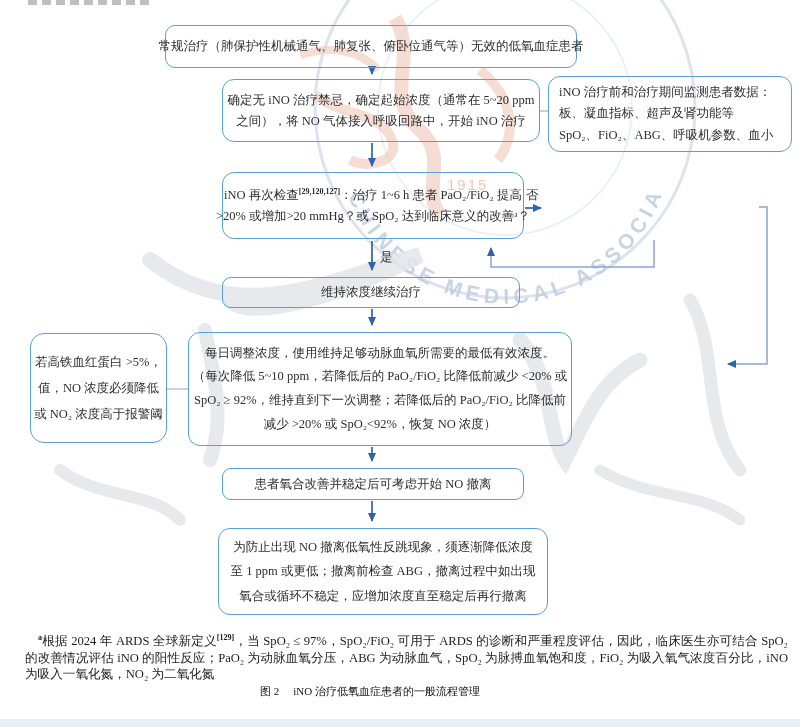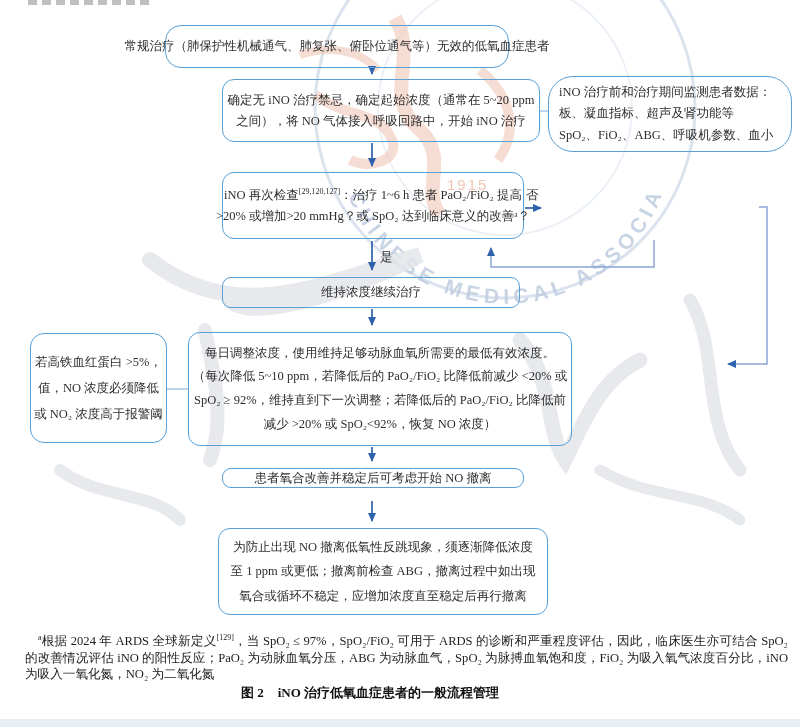--- a/index.html
+++ b/index.html
@@ -12,36 +12,36 @@
   
   #conn{position:absolute;left:0;top:0;z-index:2;}
   
   .fbox{
     position:absolute;z-index:3;box-sizing:border-box;
     border:1.6px solid #58a0d6;border-radius:12px;background:transparent;
     display:flex;flex-direction:column;justify-content:center;align-items:center;
     font-size:12.5px;line-height:1.62;text-align:center;
   }
   .fbox .bl{white-space:nowrap;}
-  .fbox.left-al{align-items:flex-start;text-align:right;padding-left:10px;padding-right:6px;border-radius:25px;}
-  sup.ref{font-size:8px;vertical-align:super;line-height:0;}
+  .fbox.left-al{align-items:flex-start;text-align:right;padding-left:10px;padding-right:6px;}
+  sup.ref{font-size:8px;vertical-align:super;line-height:0;font-weight:bold;}
   .edge-label{position:absolute;z-index:3;font-size:12.5px;color:#2d2d2d;}
   
   #clip-frag{
     position:absolute;left:28px;top:0;width:122px;height:5px;z-index:3;opacity:.55;
     background:repeating-linear-gradient(90deg,#8b8b8b 0 9px,transparent 9px 14px);
   }
   
   #footnote{
     position:absolute;left:25px;top:626px;width:763px;z-index:3;
     font-size:12.6px;line-height:1.33;text-align:justify;text-indent:13px;color:#1c1c1c;margin-top:7px;
   }
   #caption{
     position:absolute;left:0;top:684px;width:740px;z-index:3;
-    text-align:center;font-size:13px;font-weight:bold;color:#111;
+    text-align:center;font-size:11px;font-weight:normal;color:#111;
   }
   #caption .gap{display:inline-block;width:14px;}
   #bottom-strip{
     position:absolute;left:0;top:719px;width:800px;height:8px;z-index:1;
     background:#e9eff6;
   }
 </style>
 </head>
 <body>
 
@@ -97,21 +97,21 @@
     <g stroke="#8ca4d6" stroke-width="1.5" fill="none">
       <path d="M654,240 L654,267 L491,267 L491,248" marker-end="url(#ah)"></path>
       <path d="M759,207 L767,207 L767,364 L728,364" marker-end="url(#ah)"></path>
     </g>
     <g stroke="#a9c7e2" stroke-width="1.5" fill="none">
       <line x1="540" y1="111" x2="548" y2="111"></line>
       <line x1="167" y1="389" x2="188" y2="389"></line>
     </g>
   </svg>
 
-  <div class="fbox" style="left:165px;top:25px;width:344px;height:43px;border-radius:16px;">
+  <div class="fbox" style="left:165px;top:25px;width:412px;height:43px;border-radius:10px;">
     <div class="bl">常规治疗（肺保护性机械通气、肺复张、俯卧位通气等）无效的低氧血症患者</div>
   </div>
 
   <div class="fbox" style="left:222px;top:79px;width:318px;height:63px;">
     <div class="bl">确定无 iNO 治疗禁忌，确定起始浓度（通常在 5~20 ppm</div>
     <div class="bl">之间），将 NO 气体接入呼吸回路中，开始 iNO 治疗</div>
   </div>
 
   <div class="fbox left-al" style="left:548px;top:76px;width:244px;height:76px;line-height:1.7;">
     <div class="bl">iNO 治疗前和治疗期间监测患者数据：</div>
@@ -141,21 +141,21 @@
     <div class="bl">减少 &gt;20% 或 SpO₂&lt;92%，恢复 NO 浓度）</div>
   </div>
 
   <div class="fbox" style="left:30px;top:333px;width:137px;height:110px;border-radius:14px;line-height:2.1;">
     <div class="bl">若高铁血红蛋白 &gt;5%，</div>
     <div class="bl">值，NO 浓度必须降低</div>
     <div class="bl">或 NO₂ 浓度高于报警阈</div>
   </div>
 
 
-  <div class="fbox" style="left:222px;top:468px;width:302px;height:20px;border-radius:9px;">
+  <div class="fbox" style="left:222px;top:468px;width:302px;height:32px;border-radius:9px;">
     <div class="bl">患者氧合改善并稳定后可考虑开始 NO 撤离</div>
   </div>
 
   <div class="fbox" style="left:218px;top:528px;width:330px;height:87px;line-height:1.95;">
     <div class="bl">为防止出现 NO 撤离低氧性反跳现象，须逐渐降低浓度</div>
     <div class="bl">至 1 ppm 或更低；撤离前检查 ABG，撤离过程中如出现</div>
     <div class="bl">氧合或循环不稳定，应增加浓度直至稳定后再行撤离</div>
   </div>
 
   <div id="footnote">

